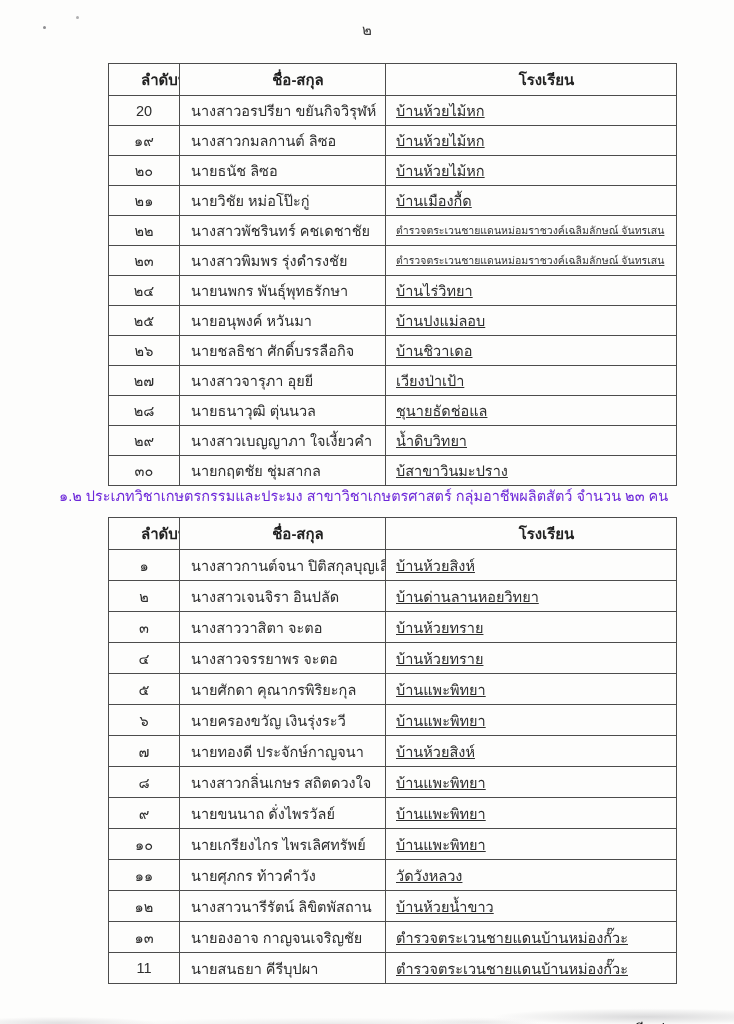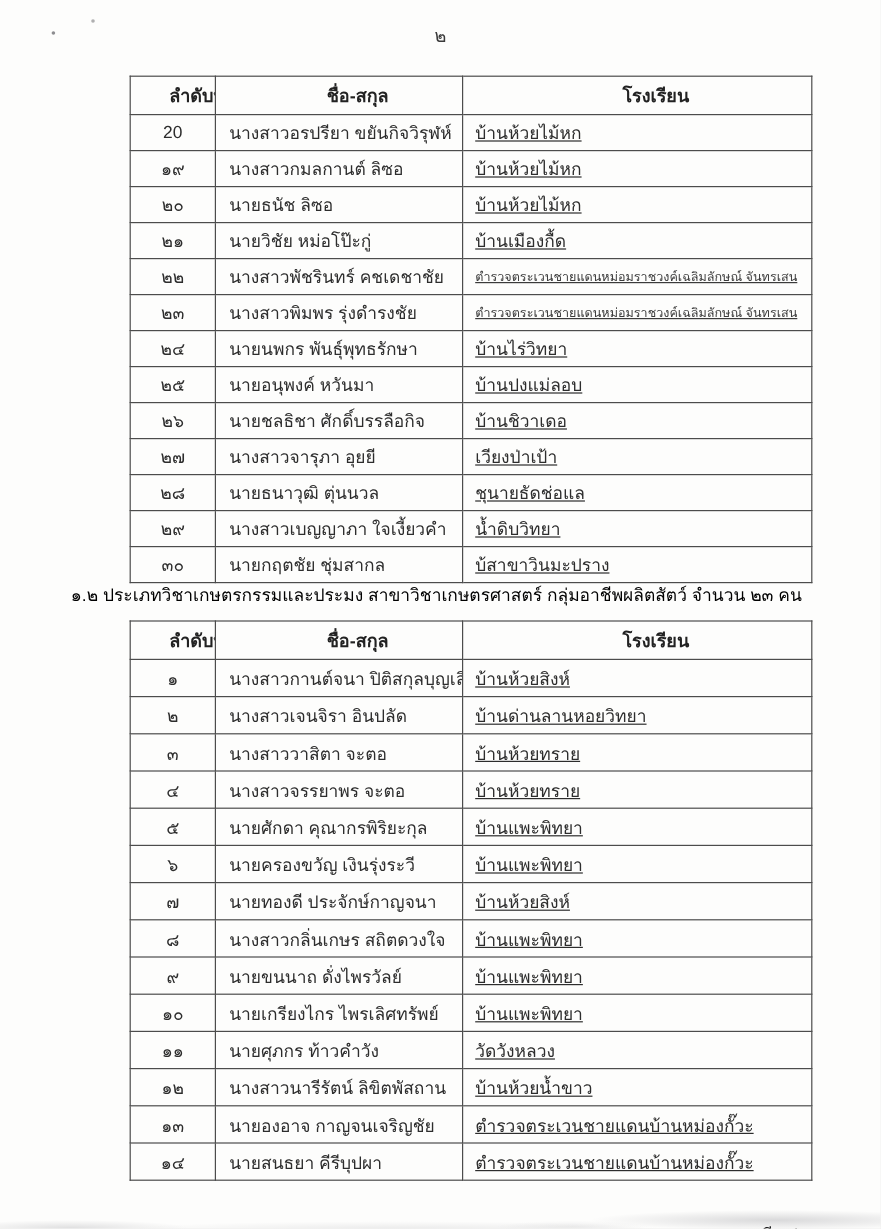--- a/index.html
+++ b/index.html
@@ -58,21 +58,21 @@
   #table-2 td { height: 28px; }
   td.col0 { text-align: center; font-size: 13.5px; }
   td.col1 { padding-left: 11px; }
   td.col2 { padding-left: 10px; text-decoration: underline; }
   td.col2.small { font-size: 10.5px; color: #3b3b3b; }
   .section-heading {
     position: absolute;
     top: 484px;
     left: 59px;
     font-size: 14.5px;
-    color: #000000;
+    color: #6d28d9;
   }
   .footer-note {
     position: absolute;
     top: 1017px;
     right: 70px;
     font-size: 14.5px;
     color: #000000;
   }
   .speck {
     position: absolute;
@@ -260,21 +260,21 @@
           <td class="col0">๑๒</td>
           <td class="col1">นางสาวนารีรัตน์ ลิขิตพัสถาน</td>
           <td class="col2">บ้านห้วยน้ำขาว</td>
         </tr>
         <tr>
           <td class="col0">๑๓</td>
           <td class="col1">นายองอาจ กาญจนเจริญชัย</td>
           <td class="col2">ตำรวจตระเวนชายแดนบ้านหม่องกั๊วะ</td>
         </tr>
         <tr>
-          <td class="col0">๑๔</td>
+          <td class="col0">11</td>
           <td class="col1">นายสนธยา คีรีบุปผา</td>
           <td class="col2">ตำรวจตระเวนชายแดนบ้านหม่องกั๊วะ</td>
         </tr>
       </tbody>
   </table>
 
   <div class="footer-note">๑๖. นายสมชาย จองความดี .../</div>
 
   <div class="scan-edge"></div>
 </div>

